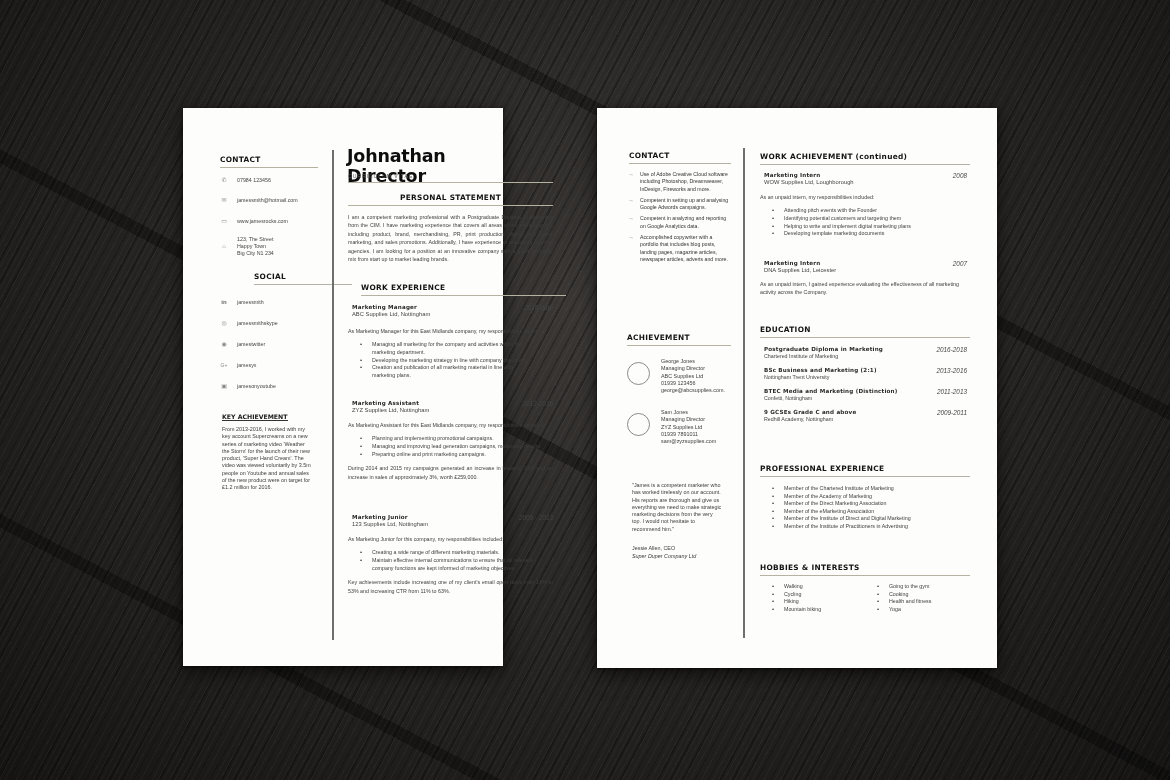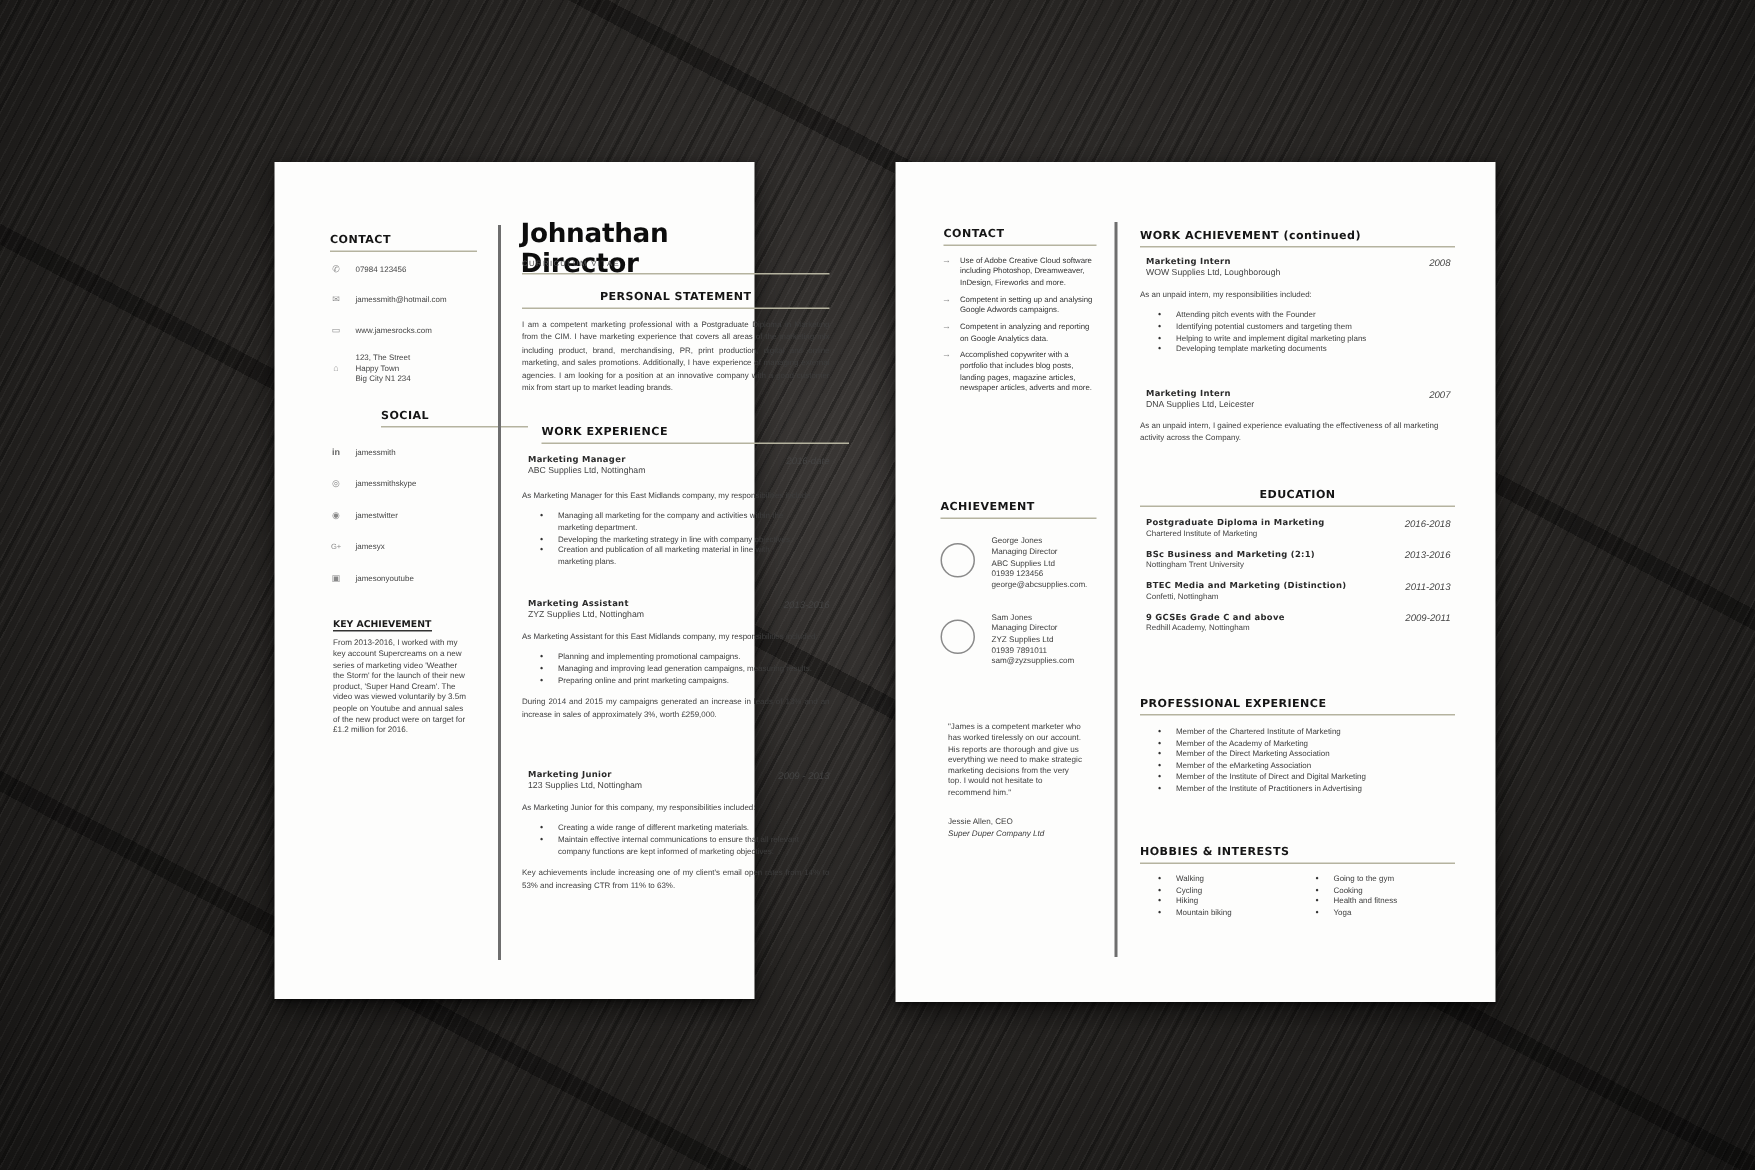--- a/index.html
+++ b/index.html
@@ -216,21 +216,21 @@
 
   <div class="abs" style="left:163px; top:152px; width:207px;">
     <div style="position:relative; padding-left:4px;">
       <div class="job-title">Marketing Intern</div>
       <div class="job-date">2007</div>
       <div class="job-co">DNA Supplies Ltd, Leicester</div>
     </div>
     <div class="para" style="margin-top:7px; text-align:left;">As an unpaid intern, I gained experience evaluating the effectiveness of all marketing activity across the Company.</div>
   </div>
 
-  <div class="abs sec-title" style="left:163px; top:217px; width:210px;text-align:center;">EDUCATION</div>
+  <div class="abs sec-title" style="left:163px; top:217px; width:210px;">EDUCATION</div>
   <div class="abs" style="left:167px; top:238px; width:203px;">
     <div class="edu-row">
       <div class="job-title">Postgraduate Diploma in Marketing</div>
       <div class="job-date">2016-2018</div>
       <div class="job-co" style="font-size:5.3px;">Chartered Institute of Marketing</div>
     </div>
     <div class="edu-row">
       <div class="job-title">BSc Business and Marketing (2:1)</div>
       <div class="job-date">2013-2016</div>
       <div class="job-co" style="font-size:5.3px;">Nottingham Trent University</div>

